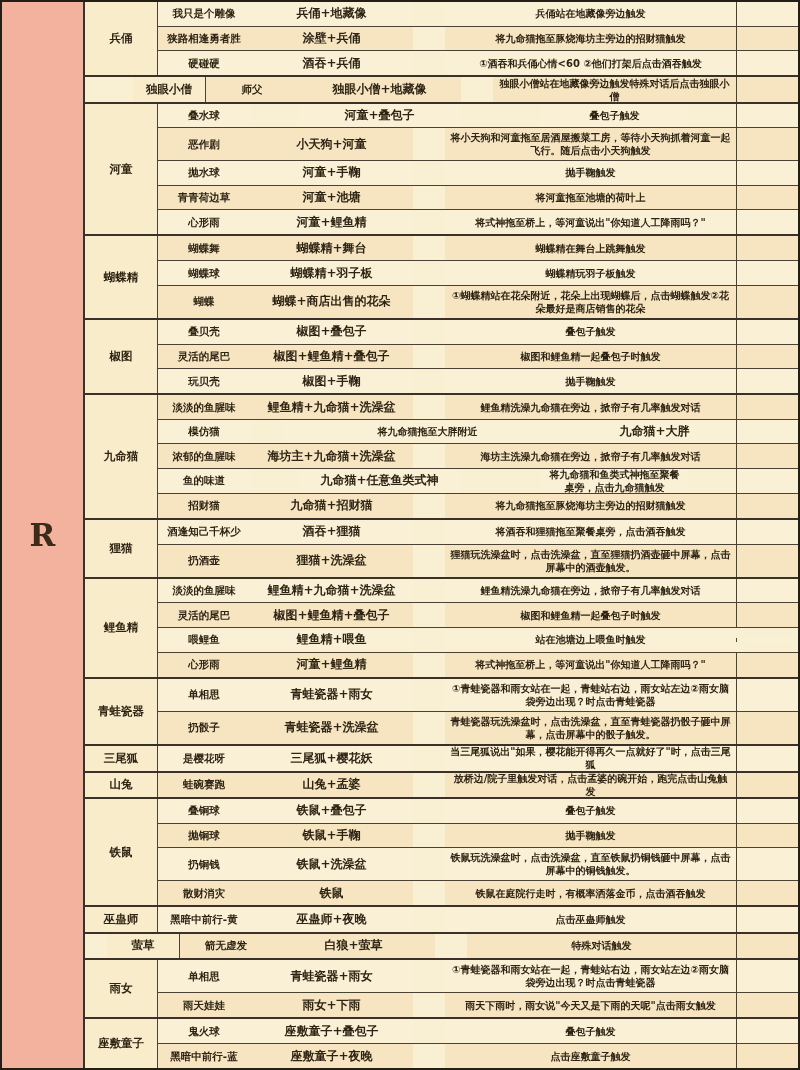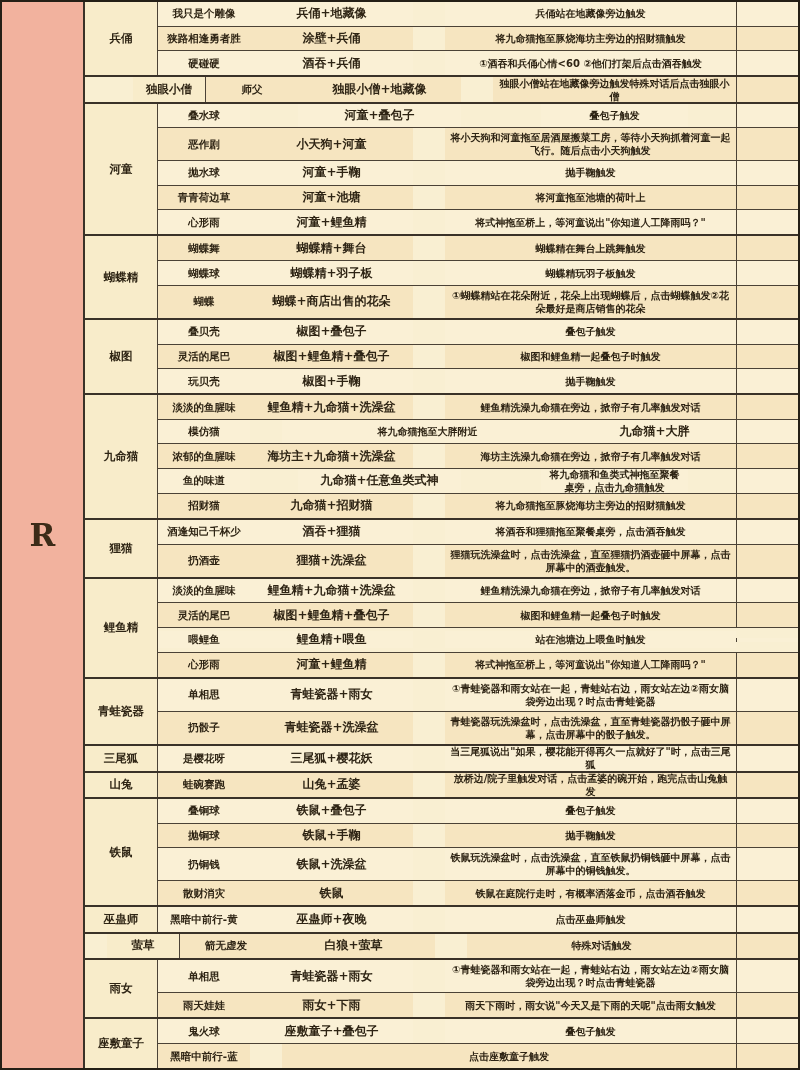--- a/index.html
+++ b/index.html
@@ -375,19 +375,20 @@
         <div class="char-cell">座敷童子</div>
         <div class="rows">
           <div class="row light" style="flex: 1 1 0px;">
             <div class="cell item">鬼火球</div>
             <div class="cell combo">座敷童子+叠包子</div>
             <div class="cell trigger">叠包子触发</div>
             <div class="cell spacer"></div>
           </div>
           <div class="row dark" style="flex: 1 1 0px;">
             <div class="cell item">黑暗中前行-蓝</div>
+            <div class="cell combo">座敷童子+夜晚</div>
             <div class="cell trigger">点击座敷童子触发</div>
             <div class="cell spacer"></div>
           </div>
         </div>
       </div>
     </div>
 </div>
 
 </body></html>

